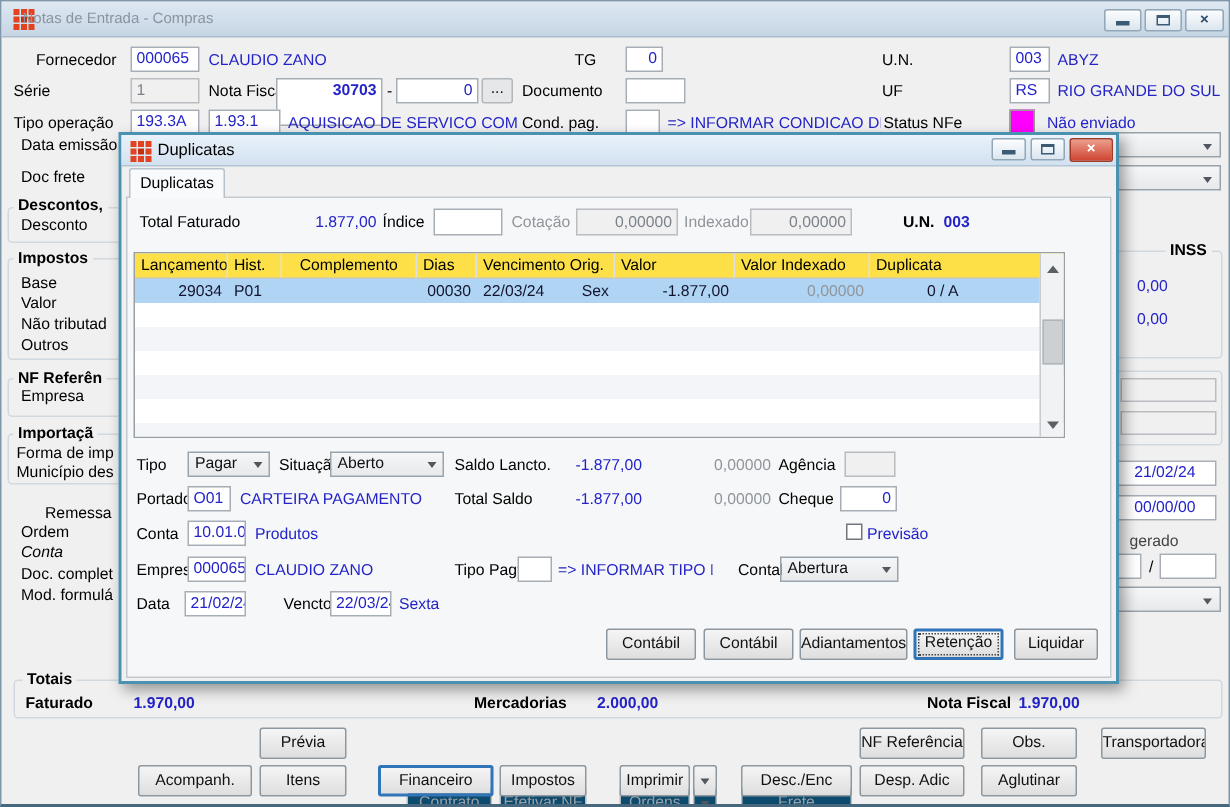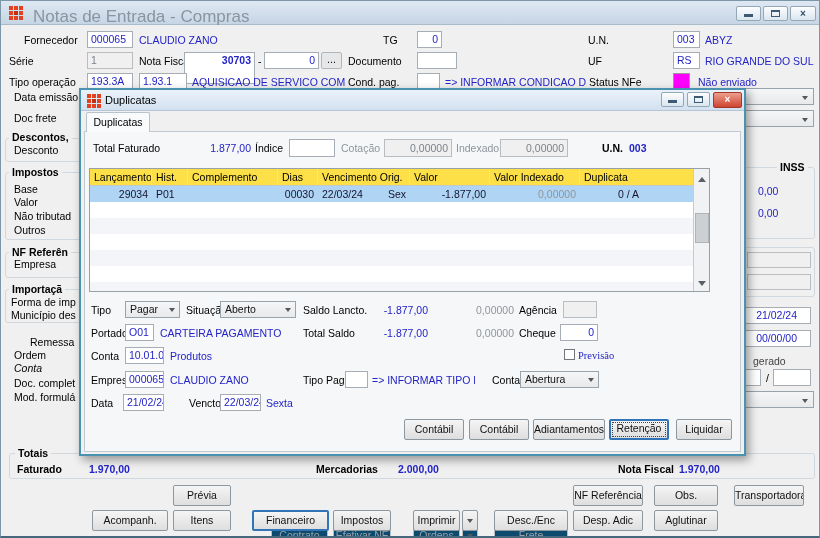--- a/index.html
+++ b/index.html
@@ -64,21 +64,21 @@
 </style>
 </head>
 <body>
 
 <div class="win">
 
   <div class="a titlebar">
     <div class="a" style="left:8px;top:5px;">
         <div class="logo"></div>
       </div>
-    <div class="a lb" style="left:32px;top:6px;color:#8a959f;font-size:17px;">Notas de Entrada - Compras</div>
+    <div class="a lb" style="left:14px;top:6px;color:#8a959f;font-size:10px;">Notas de Entrada - Compras</div>
     <div class="a wbtn" style="left:735px;top:5px;width:25px;height:15px;">
         <div class="glyph-min"></div>
       </div>
     <div class="a wbtn" style="left:762px;top:5px;width:25px;height:15px;">
         <div class="glyph-max"></div>
       </div>
     <div class="a wbtn" style="left:789px;top:5px;width:26px;height:15px;font-weight:700;"><span>×</span></div>
   </div>
 
   <div class="a lb" style="left:8px;top:33px;padding-left:15px;">Fornecedor</div>
@@ -222,21 +222,21 @@
     <div class="a inp d r" style="left:303px;top:49px;width:68px;height:18px;line-height:16px;">0,00000</div>
     <div class="a lb gr" style="left:375px;top:52px;">Indexado</div>
     <div class="a inp d r" style="left:419px;top:49px;width:68px;height:18px;line-height:16px;">0,00000</div>
     <div class="a lb b" style="left:521px;top:52px;">U.N.</div>
     <div class="a lb bl b" style="left:548px;top:52px;">003</div>
 
     <div class="a tb" style="left:8px;top:78px;width:621px;height:124px;">
       <div class="th">
         <div style="width:62px;">Lançamento</div>
         <div style="width:36px;">Hist.</div>
-        <div style="width:90px;">Complemento</div>
+        <div style="width:90px;text-align:center;">Complemento</div>
         <div style="width:40px;">Dias</div>
         <div style="width:92px;">Vencimento Orig.</div>
         <div style="width:80px;">Valor</div>
         <div style="width:90px;">Valor Indexado</div>
         <div style="width:97px;border-right:none;">Duplicata</div>
       </div>
       <div class="tr sel">
         <div style="width:62px;text-align:right;">29034</div>
         <div style="width:36px;">P01</div>
         <div style="width:90px;"></div>
@@ -284,21 +284,21 @@
     <div class="a lb" style="left:222px;top:237px;">Total Saldo</div>
     <div class="a lb bl" style="left:277px;top:237px;width:70px;text-align:right;">-1.877,00</div>
     <div class="a lb gr" style="left:373px;top:237px;width:60px;text-align:right;">0,00000</div>
     <div class="a lb" style="left:438px;top:237px;">Cheque</div>
     <div class="a inp r" style="left:479px;top:234px;width:38px;height:17px;">0</div>
 
     <div class="a lb" style="left:10px;top:260px;">Conta</div>
     <div class="a inp" style="left:44px;top:257px;width:39px;height:17px;">10.01.01</div>
     <div class="a lb bl" style="left:89px;top:260px;">Produtos</div>
     <div class="a cb" style="left:483px;top:259px;"></div>
-    <div class="a lb bl" style="left:497px;top:260px;font-family:Liberation Serif, serif;">Previsão</div>
+    <div class="a lb bl" style="left:497px;top:260px;">Previsão</div>
 
     <div class="a lb" style="left:10px;top:284px;">Empresa</div>
     <div class="a inp" style="left:44px;top:281px;width:39px;height:17px;">000065</div>
     <div class="a lb bl" style="left:89px;top:284px;">CLAUDIO ZANO</div>
     <div class="a lb" style="left:222px;top:284px;">Tipo Pagto.</div>
     <div class="a inp" style="left:264px;top:281px;width:23px;height:17px;"></div>
     <div class="a lb bl clip" style="left:291px;top:284px;width:103px;">=&gt; INFORMAR TIPO DE PAGAM</div>
     <div class="a lb" style="left:411px;top:284px;">Contab.</div>
     <div class="a combo" style="left:439px;top:281px;width:79px;height:17px;">Abertura</div>
     <span class="a chev" style="left:507px;top:288px;"></span>

